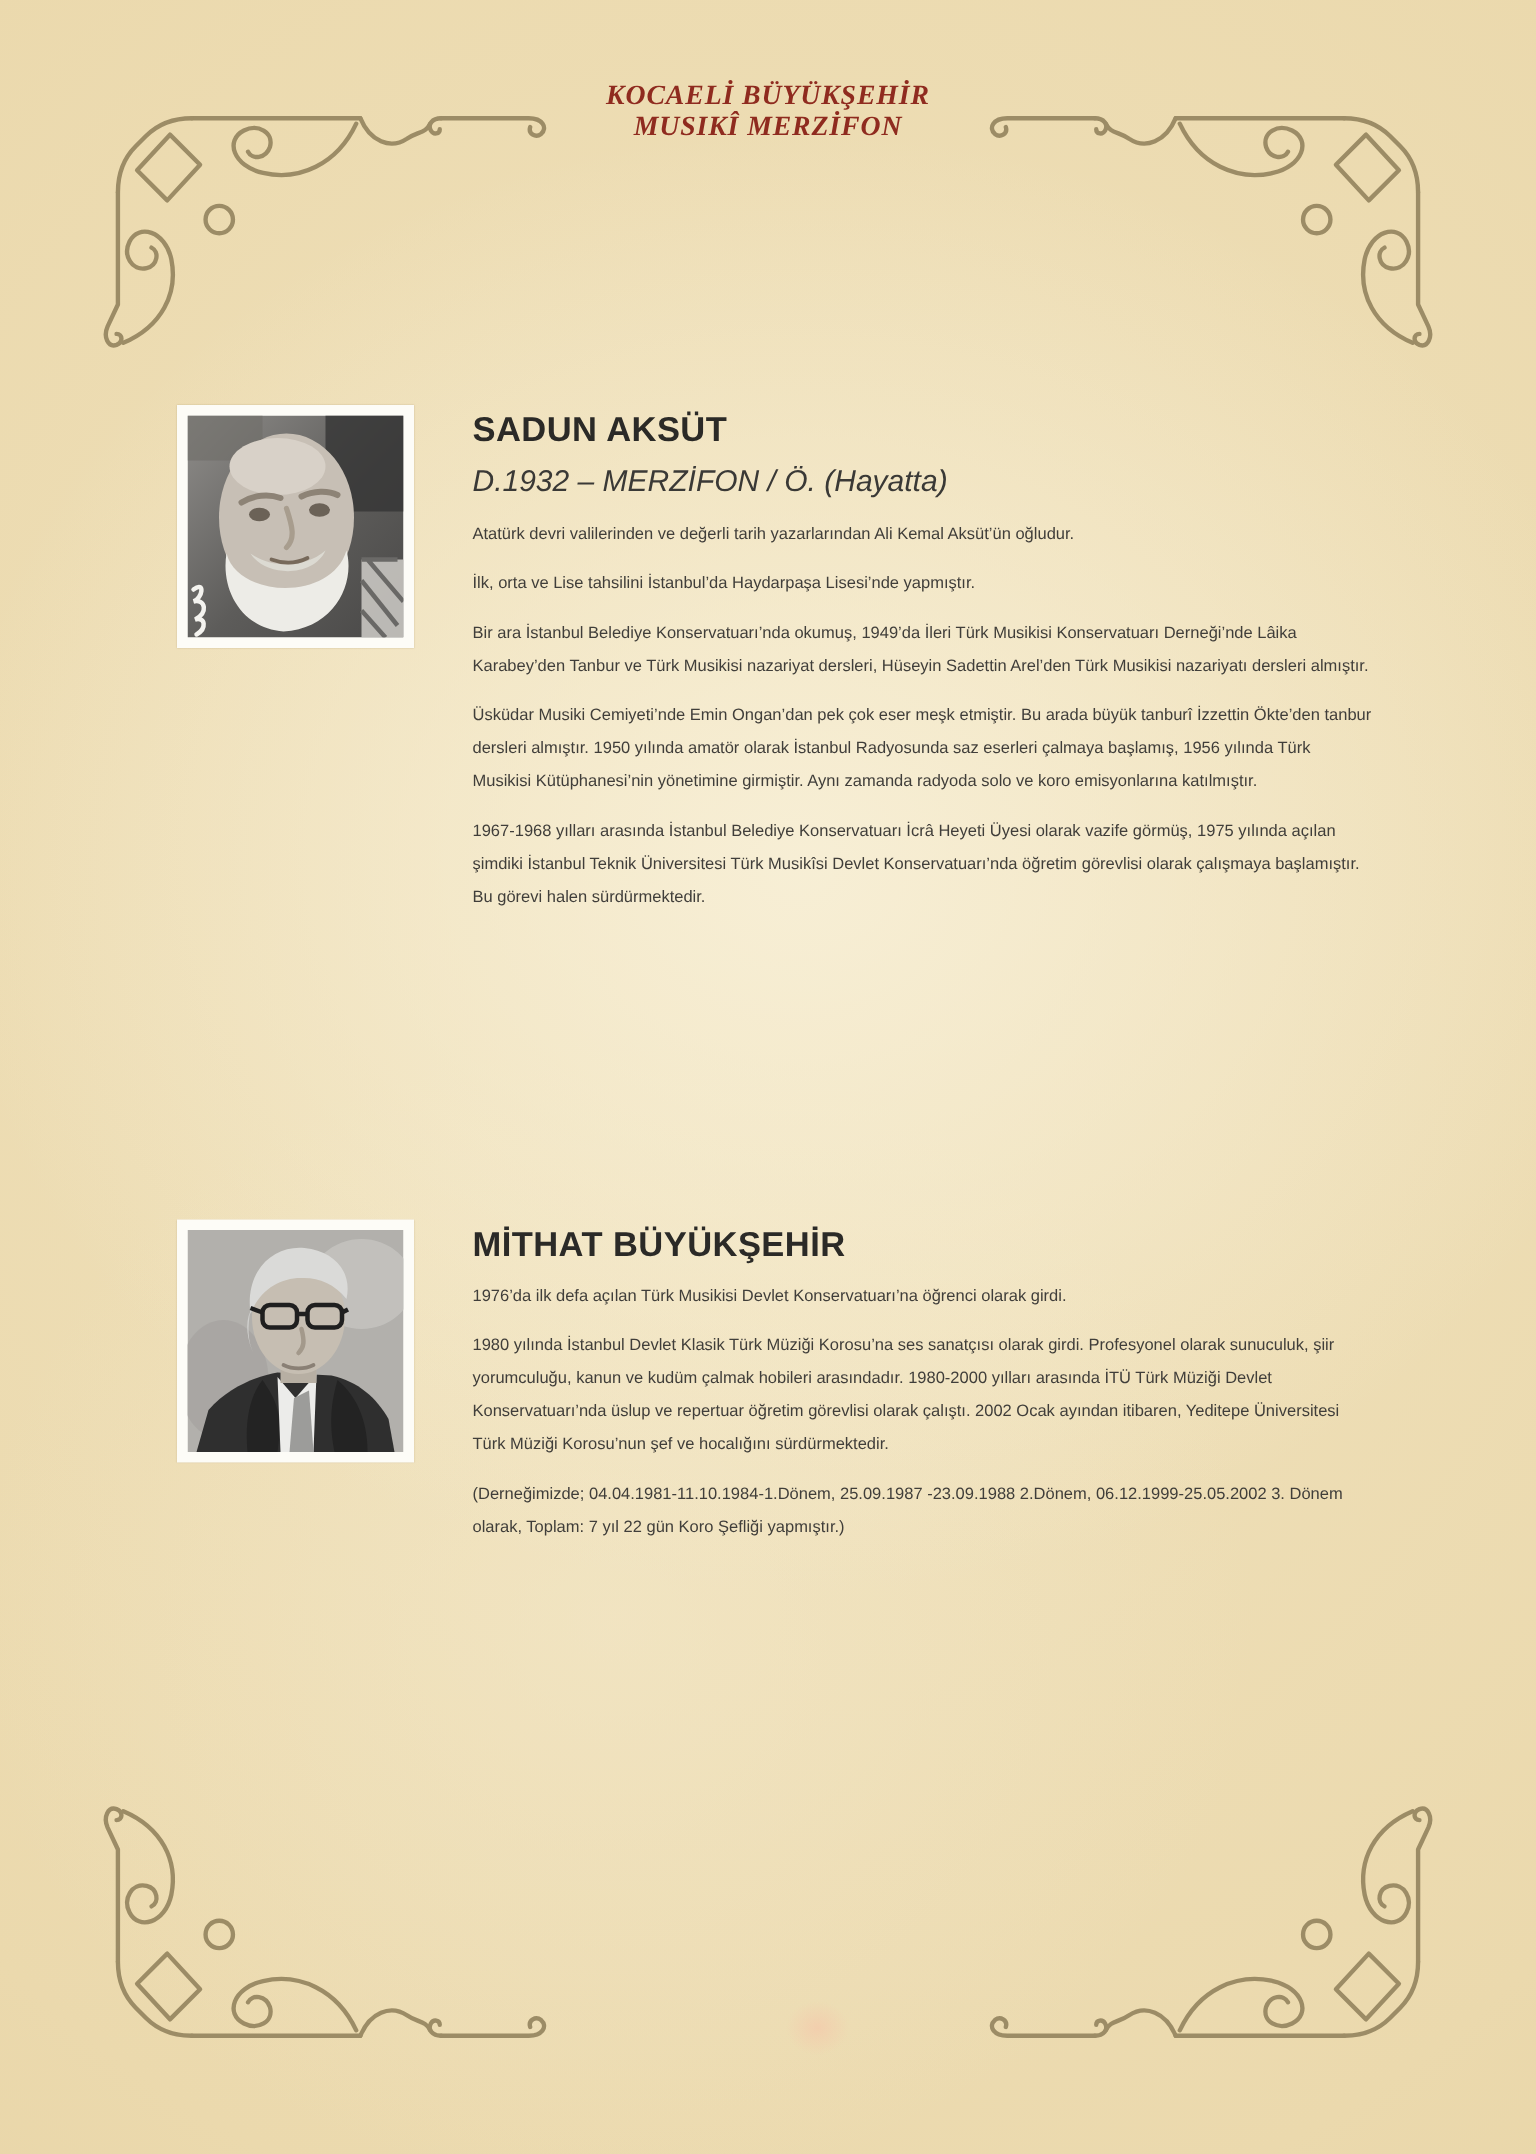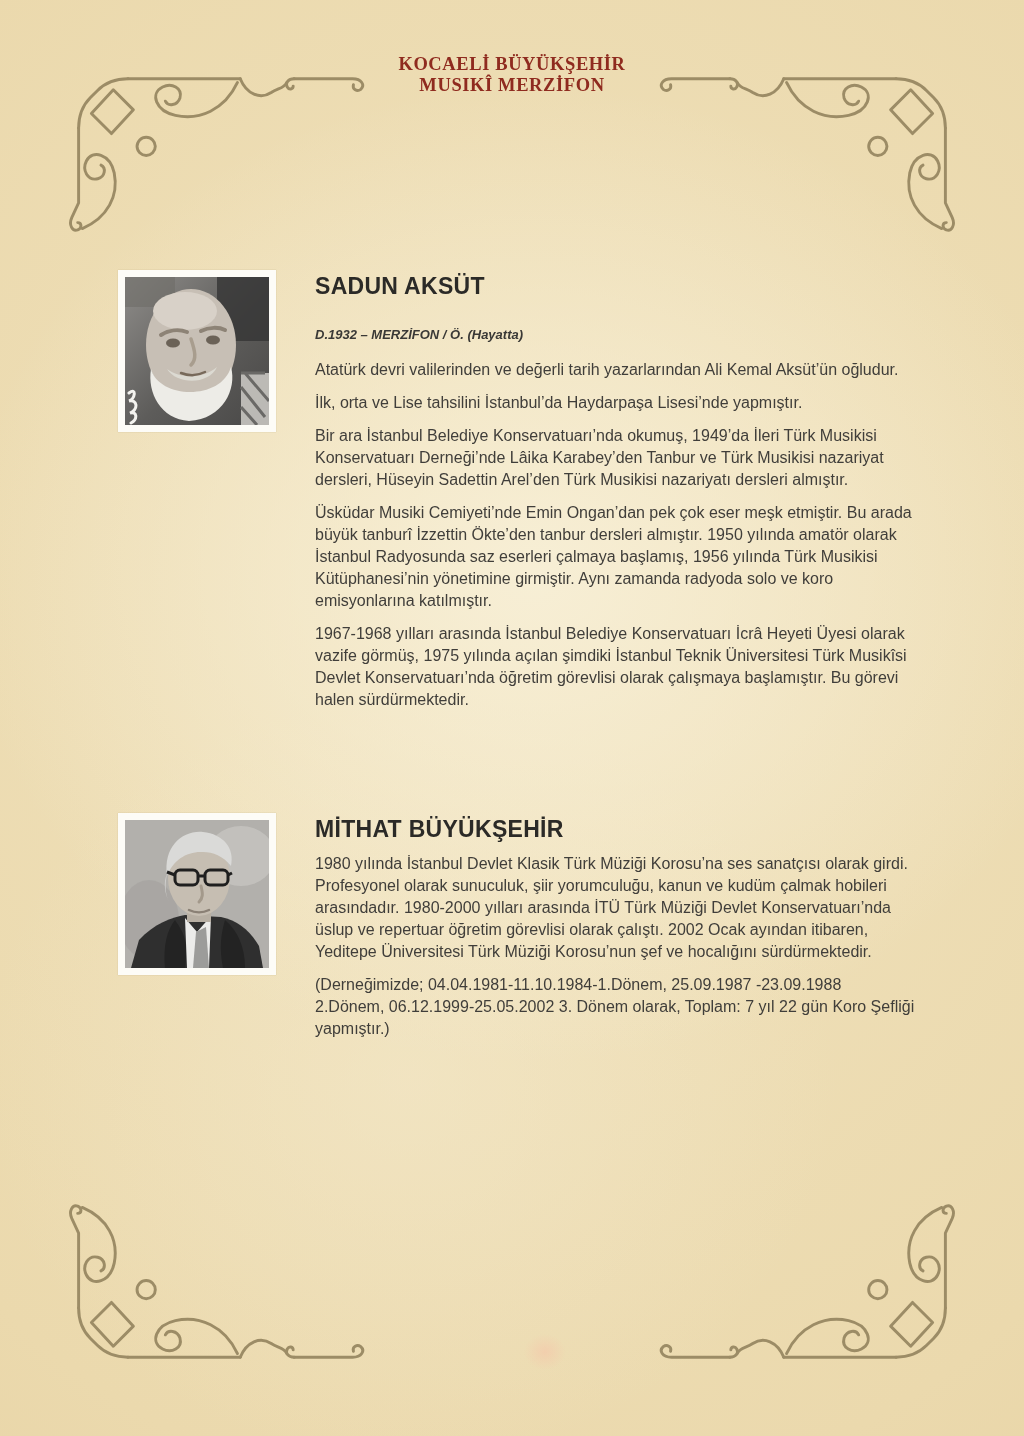--- a/index.html
+++ b/index.html
@@ -23,20 +23,21 @@
   .orn.bl{left:64px;top:1189px;transform:scaleY(-1);}
   .orn.br{left:645px;top:1189px;transform:scale(-1,-1);}
   
   .org-header{
     position:absolute;top:54px;left:0;width:100%;
     text-align:center;
     font-family:"Liberation Serif",serif;
     font-weight:bold;
     color:#8f2b1f;
     letter-spacing:.6px;
+    font-style:italic;
   }
   .org-header .line{font-size:18.5px;line-height:21px;}
   
   .bio{position:absolute;left:118px;width:800px;}
   .bio-1{top:270px;}
   .bio-2{top:813px;}
   .photo-frame{
     position:absolute;left:0;top:0;
     width:144px;height:148px;
     background:#fdfcf7;
@@ -46,28 +47,28 @@
   .photo-frame svg{display:block;width:144px;height:148px;}
   .bio-text{margin-left:197px;width:600px;padding-top:3px;color:#403e3a;}
   .bio-name{
     margin:0;
     font-size:23px;line-height:26px;
     font-weight:bold;
     letter-spacing:.3px;
     color:#2b2a27;
   }
   .bio-lifespan{
-    margin-top:27px;
-    font-size:13px;line-height:18px;
-    font-weight:bold;font-style:italic;
+    margin-top:13px;
+    font-size:20px;line-height:18px;
+    font-weight:normal;font-style:italic;
     color:#3a3936;
   }
   .bio-text p{
     margin:11px 0 0 0;
-    font-size:16px;line-height:22px;
+    font-size:11px;line-height:22px;
     color:#403e3a;
   }
   .bio-text p.first{margin-top:15px;}
 </style>
 </head>
 <body>
 
 <div class="page">
 
   <svg width="0" height="0" style="position:absolute">
@@ -188,18 +189,19 @@
           <path d="M50,55 l-8,-3"></path>
           <path d="M103,55 l4,-2"></path>
         </g>
 
         <path d="M76,66 C78,74 78,78 74,82" stroke="#a3998b" stroke-width="3" fill="none" stroke-linecap="round"></path>
         <path d="M64,90 C70,93 78,93 84,90" stroke="#8a8075" stroke-width="2.5" fill="none" stroke-linecap="round"></path>
       </svg>
     </div>
     <div class="bio-text">
       <h2 class="bio-name">MİTHAT BÜYÜKŞEHİR</h2>
+      <p>1976’da ilk defa açılan Türk Musikisi Devlet Konservatuarı’na öğrenci olarak girdi.</p>
       <p>1980 yılında İstanbul Devlet Klasik Türk Müziği Korosu’na ses sanatçısı olarak girdi. Profesyonel olarak sunuculuk, şiir yorumculuğu, kanun ve kudüm çalmak hobileri arasındadır. 1980-2000 yılları arasında İTÜ Türk Müziği Devlet Konservatuarı’nda üslup ve repertuar öğretim görevlisi olarak çalıştı. 2002 Ocak ayından itibaren, Yeditepe Üniversitesi Türk Müziği Korosu’nun şef ve hocalığını sürdürmektedir.</p>
       <p>(Derneğimizde; 04.04.1981-11.10.1984-1.Dönem, 25.09.1987 -23.09.1988 2.Dönem, 06.12.1999-25.05.2002 3. Dönem olarak, Toplam: 7 yıl 22 gün Koro Şefliği yapmıştır.)</p>
     </div>
   </section>
 
 </div>
 
 </body></html>

